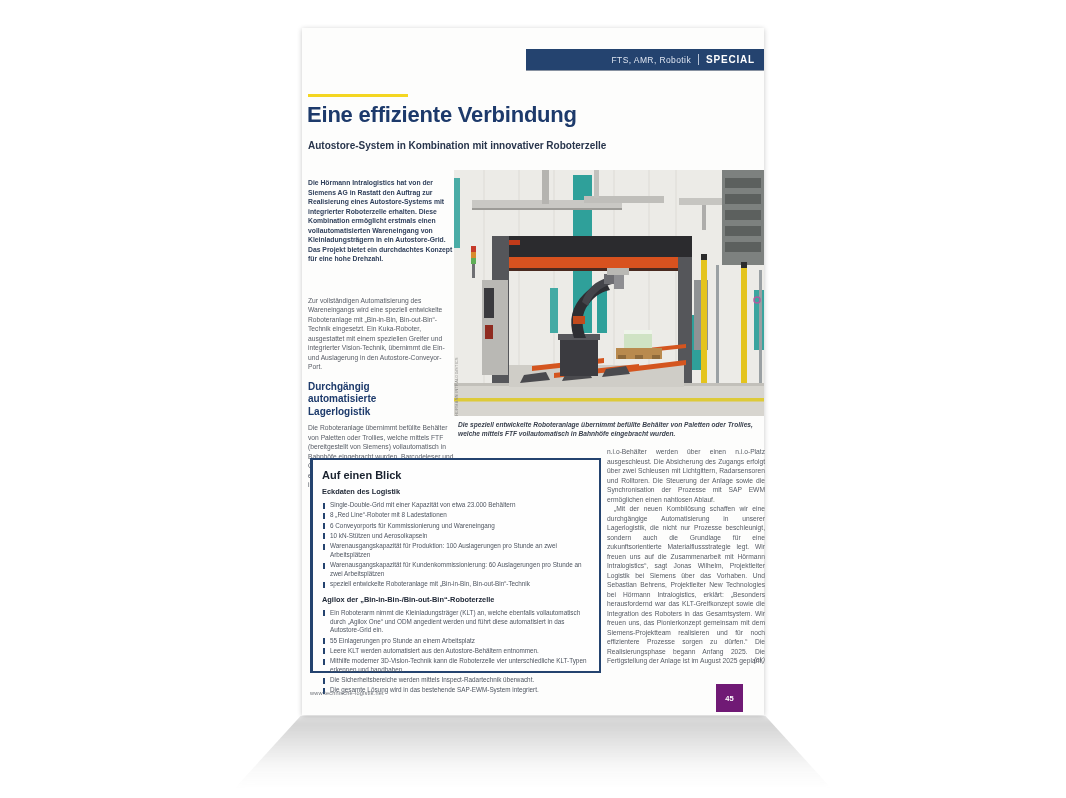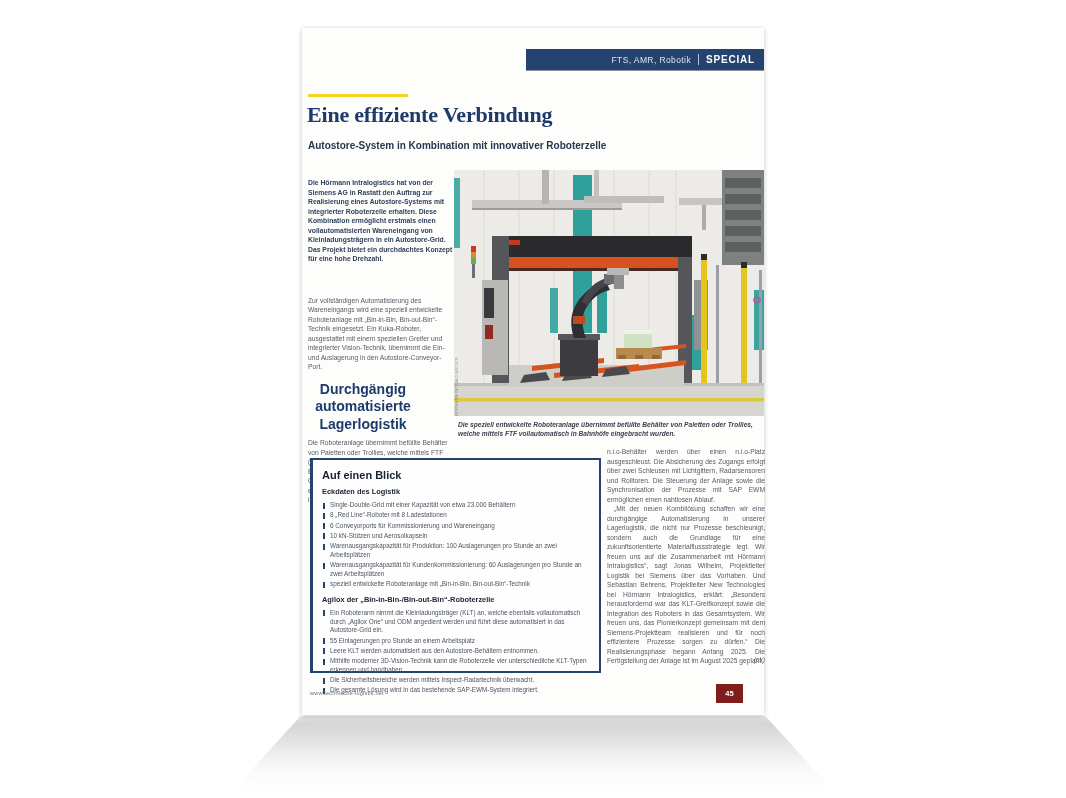--- a/index.html
+++ b/index.html
@@ -25,34 +25,34 @@
     justify-content:flex-end;padding-right:9px;box-sizing:border-box;
     box-shadow:0 1px 0 rgba(20,40,70,0.5);
   }
   .tagbar .cats{font-size:8.5px;letter-spacing:.4px;color:#dfe6f2;}
   .tagbar .sep{width:1px;height:11px;background:#b8c4d8;margin:0 7px;}
   .tagbar .special{font-size:10px;font-weight:700;letter-spacing:.8px;}
   
   .yellow-rule{position:absolute;left:6px;top:66px;width:100px;height:3px;background:#f4d621;}
   .title{
     position:absolute;left:5px;top:74px;font-size:22px;font-weight:700;
-    color:#1d3a6b;letter-spacing:-0.2px;font-family:Liberation Serif, serif;
+    color:#1d3a6b;letter-spacing:-0.2px;
   }
   .subtitle{
     position:absolute;left:6px;top:112px;font-size:10px;font-weight:700;color:#28354c;
   }
   
   .col1{position:absolute;left:6px;top:150px;width:146px;}
   .intro{
     font-size:6.8px;line-height:1.4;font-weight:700;color:#31415c;margin:0 0 10px 0;
   }
   .col1 p.body{font-size:6.7px;line-height:1.42;color:#565b64;margin:0 0 9px 0;}
   .col1 .gap{height:22px;}
   .h-col1{
-    font-size:14px;font-weight:700;color:#1d3a6b;margin:6px 0 5px 0;line-height:1.25;width:110px;text-align:center;
+    font-size:10px;font-weight:700;color:#1d3a6b;margin:6px 0 5px 0;line-height:1.25;width:110px;
   }
   
   .photo{
     position:absolute;left:152px;top:142px;width:310px;height:246px;overflow:hidden;background:#e9e7e3;
   }
   .credit{
     position:absolute;left:153px;top:388px;font-size:3.8px;color:#8b8b88;
     transform:rotate(-90deg);transform-origin:left top;letter-spacing:.3px;white-space:nowrap;
   }
   .caption{
@@ -74,21 +74,21 @@
     content:"";position:absolute;left:1px;top:1.5px;width:1.6px;height:6px;background:#24436f;
   }
   
   .col2{position:absolute;left:305px;top:419px;width:158px;}
   .col2 p{font-size:6.7px;line-height:1.42;color:#565b64;margin:0;text-align:justify;}
   .col2 p + p{text-indent:7px;}
   .sig{font-size:6.7px;font-style:italic;color:#565b64;text-align:right;margin-top:-9.4px;}
   
   .footer-url{position:absolute;left:8px;top:662px;font-size:5.6px;color:#6d7178;letter-spacing:.2px;}
   .pagenum{
-    position:absolute;left:414px;top:656px;width:27px;height:19px;background:#7f1d1d;
+    position:absolute;left:414px;top:656px;width:27px;height:28px;background:#701a75;
     color:#ffffff;font-size:7.5px;font-weight:700;display:flex;align-items:center;justify-content:center;
   }
 </style>
 </head>
 <body>
 
 <div class="stage">
   <div class="reflection"></div>
 
   <div class="sheet">

